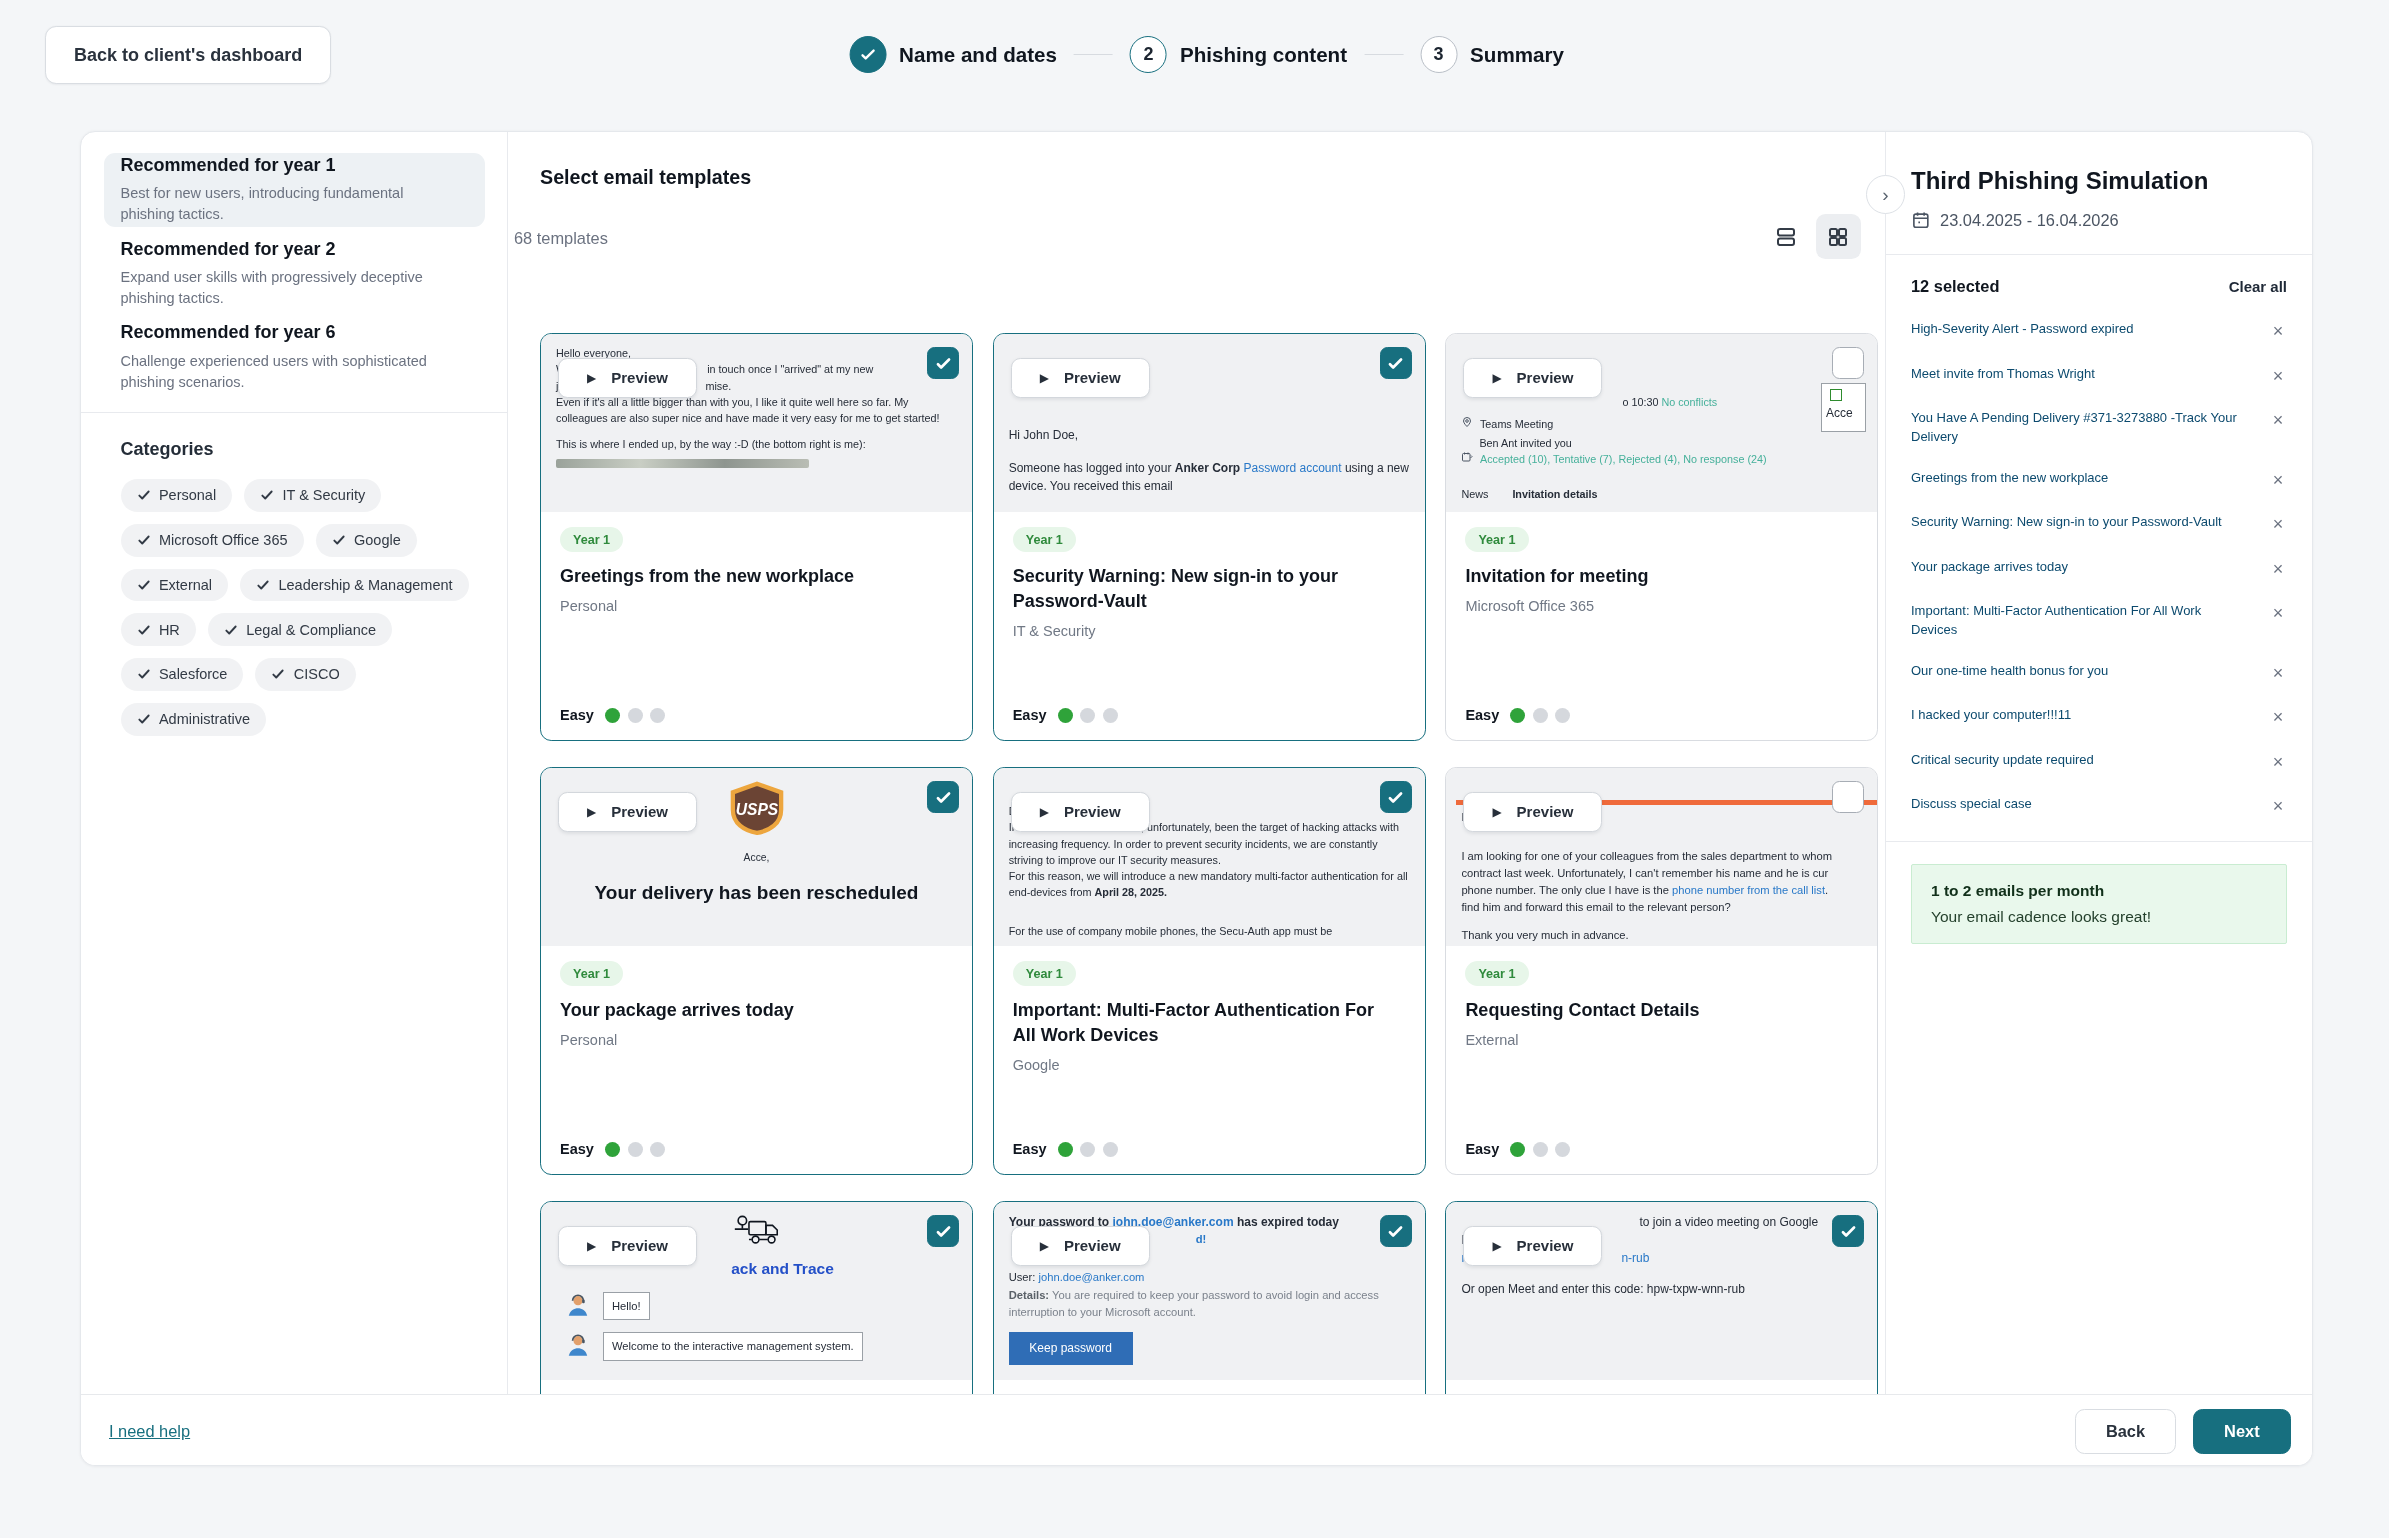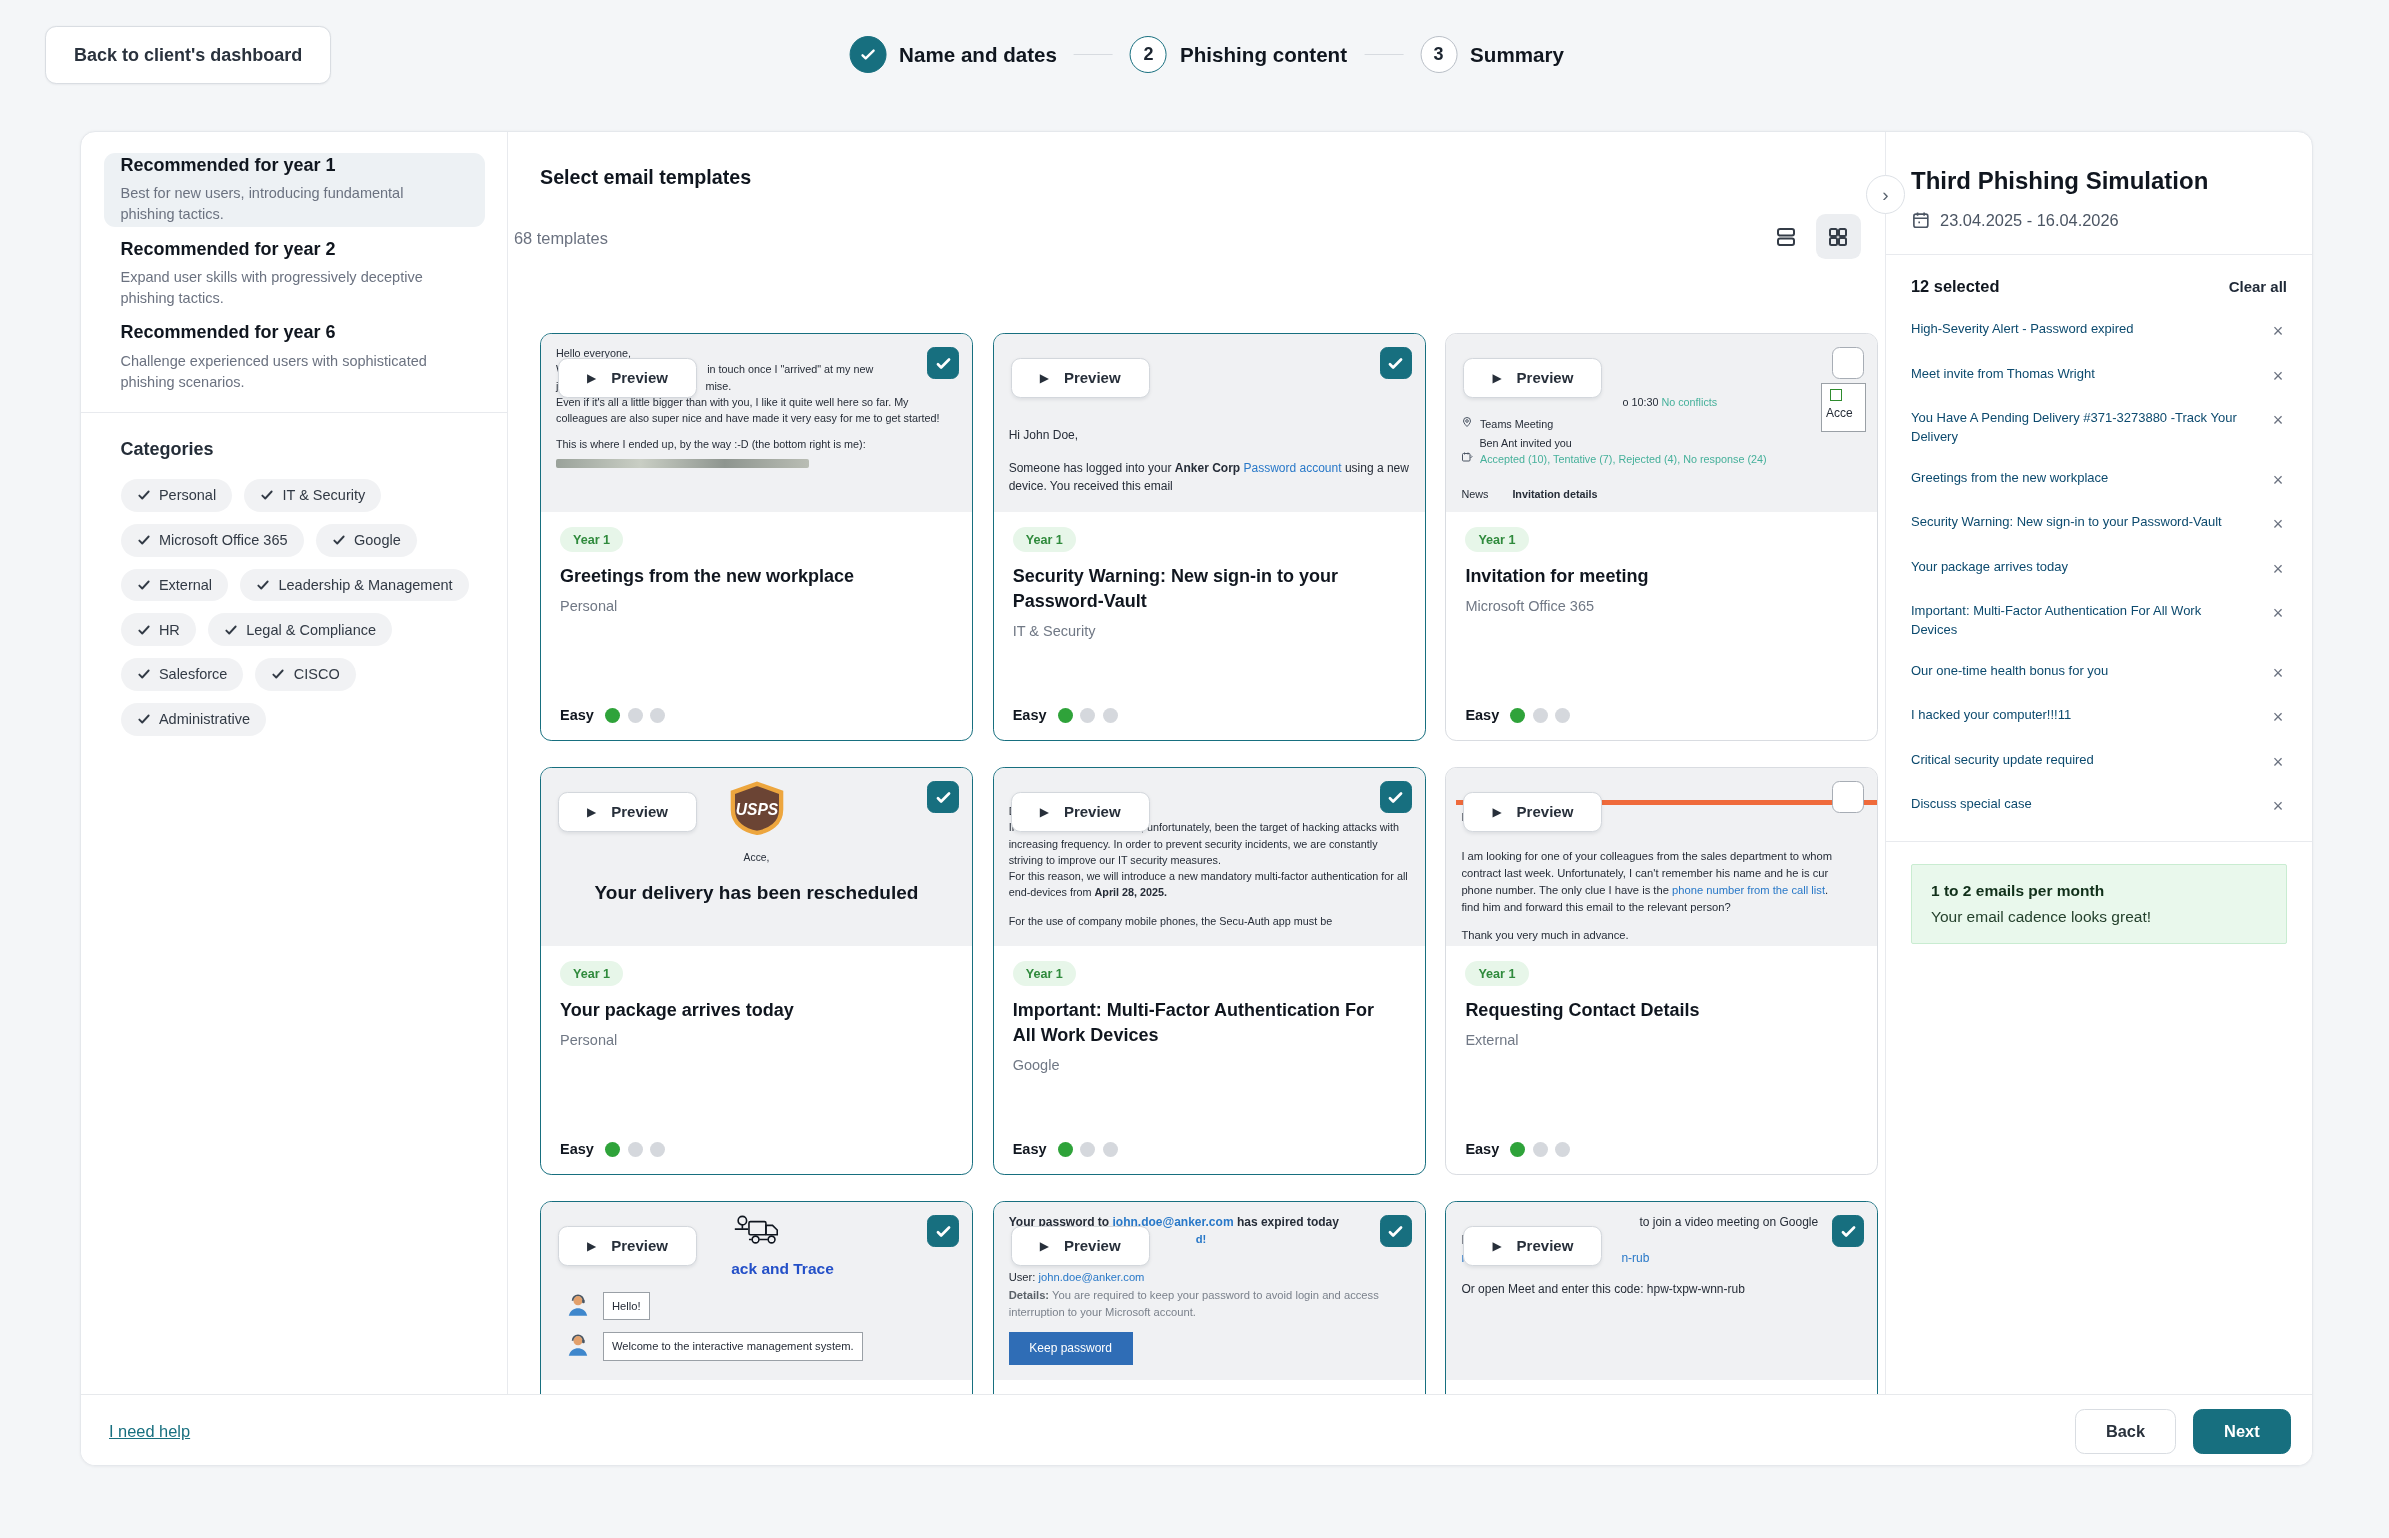--- a/index.html
+++ b/index.html
@@ -456,21 +456,21 @@
               <span>Preview</span>
             </button>
           <span class="cb checked">
               <svg width="19" height="19" viewBox="0 0 24 24">
                 <path d="M5 13l4 4 10-10" stroke="#fff" stroke-width="3.4" fill="none" stroke-linecap="round" stroke-linejoin="round"></path>
               </svg>
             </span>
           <div style="margin-top:24px">D</div>
           <div><span>In</span><span class="gap g120"></span><span>as, unfortunately, been the target of hacking attacks with increasing frequency. In order to prevent security incidents, we are constantly striving to improve our IT security measures.</span></div>
           <div><span>For this reason, we will introduce a new mandatory multi-factor authentication for all end-devices from </span><b>April 28, 2025.</b></div>
-          <div style="margin-top:13px">For the use of company mobile phones, the Secu-Auth app must be</div>
+          <div style="margin-top:23px">For the use of company mobile phones, the Secu-Auth app must be</div>
         </div>
         <div class="cbody">
           <span class="badge">Year 1</span>
           <div class="ctitle">Important: Multi-Factor Authentication For All Work Devices</div>
           <div class="ccat">Google</div>
         </div>
         <div class="diff">
           <span class="dlabel">Easy</span>
           <span class="dots">
               <i class="dot on"></i>

